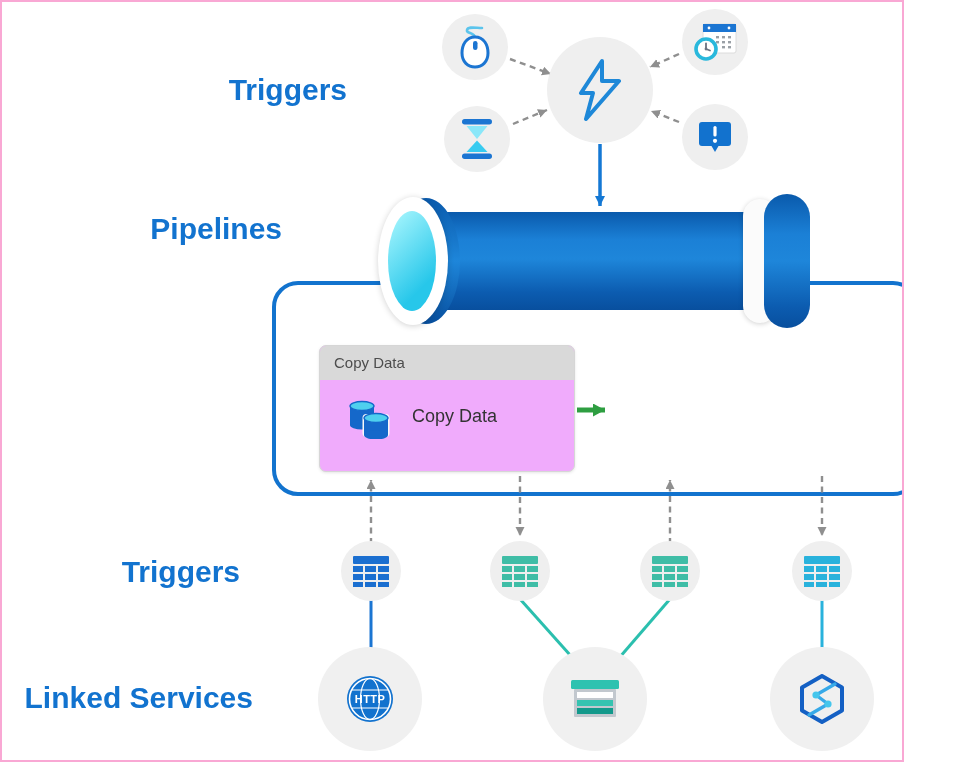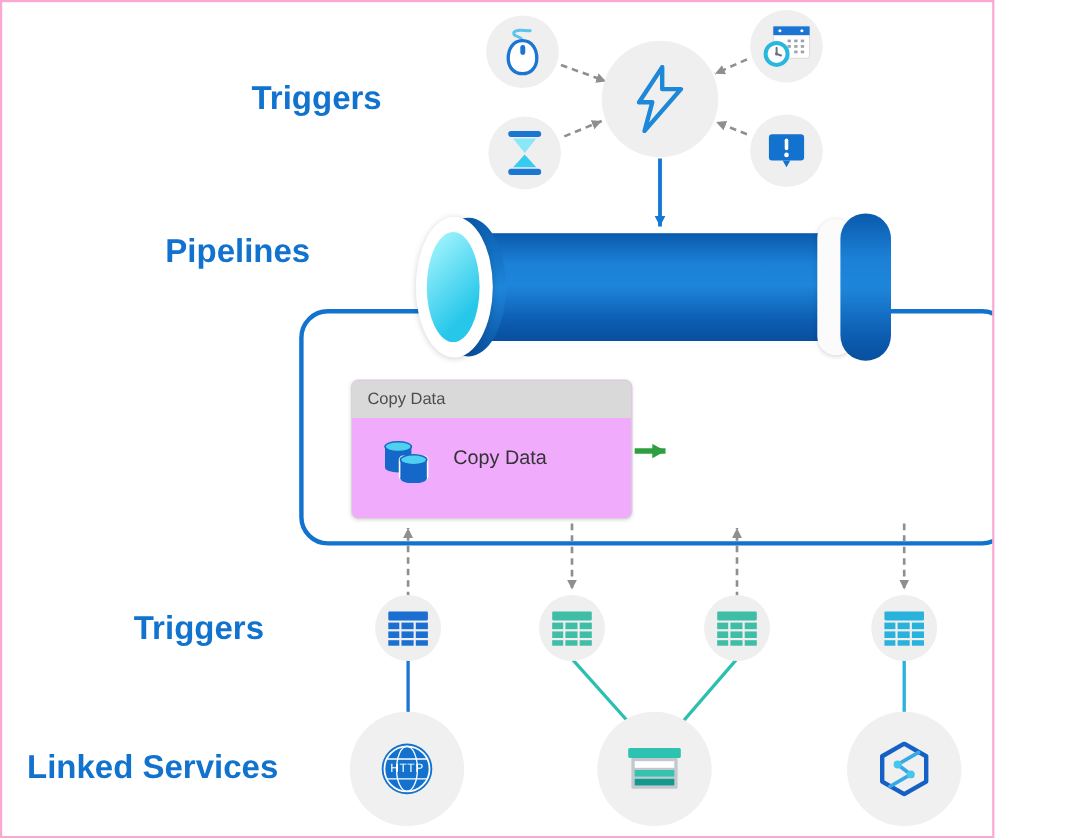--- a/index.html
+++ b/index.html
@@ -27,21 +27,21 @@
      background:linear-gradient(180deg,#0a5aac 0%,#1b80d6 30%,#1e86da 50%,#0c5cb0 84%,#084f9e 100%);}
   .pipe-rim{left:390px;top:196px;width:68px;height:126px;border-radius:50%;
      background:linear-gradient(180deg,#0a5aac 0%,#1e86da 50%,#084f9e 100%);}
   .pipe-mouth{left:376px;top:195px;width:70px;height:128px;border-radius:50%;background:#fff;
      box-shadow:0 1px 6px rgba(0,0,0,.18);}
   .pipe-mouth-inner{left:386px;top:209px;width:48px;height:100px;border-radius:50%;
      background:linear-gradient(135deg,#9df2fc 10%,#27c7ea 75%);}
   
   .http-badge{position:relative;width:46px;height:46px;border-radius:50%;background:#1272ce;
      display:flex;align-items:center;justify-content:center;}
-  .http-text{position:absolute;left:0;right:0;text-align:center;color:#fff;font-weight:400;font-size:11px;letter-spacing:.4px;}
+  .http-text{position:absolute;left:0;right:0;text-align:center;color:#fff;font-weight:700;font-size:11px;letter-spacing:.4px;}
 </style>
 </head>
 <body>
 
 <div class="stage">
 
   <svg class="wire" width="980" height="762" viewBox="0 0 980 762">
     <defs>
       <marker id="mgray" markerUnits="userSpaceOnUse" markerWidth="11" markerHeight="10" refX="9" refY="4.5" orient="auto">
         <path d="M0 0 L9 4.5 L0 9 Z" fill="#8f8f8f"></path>

